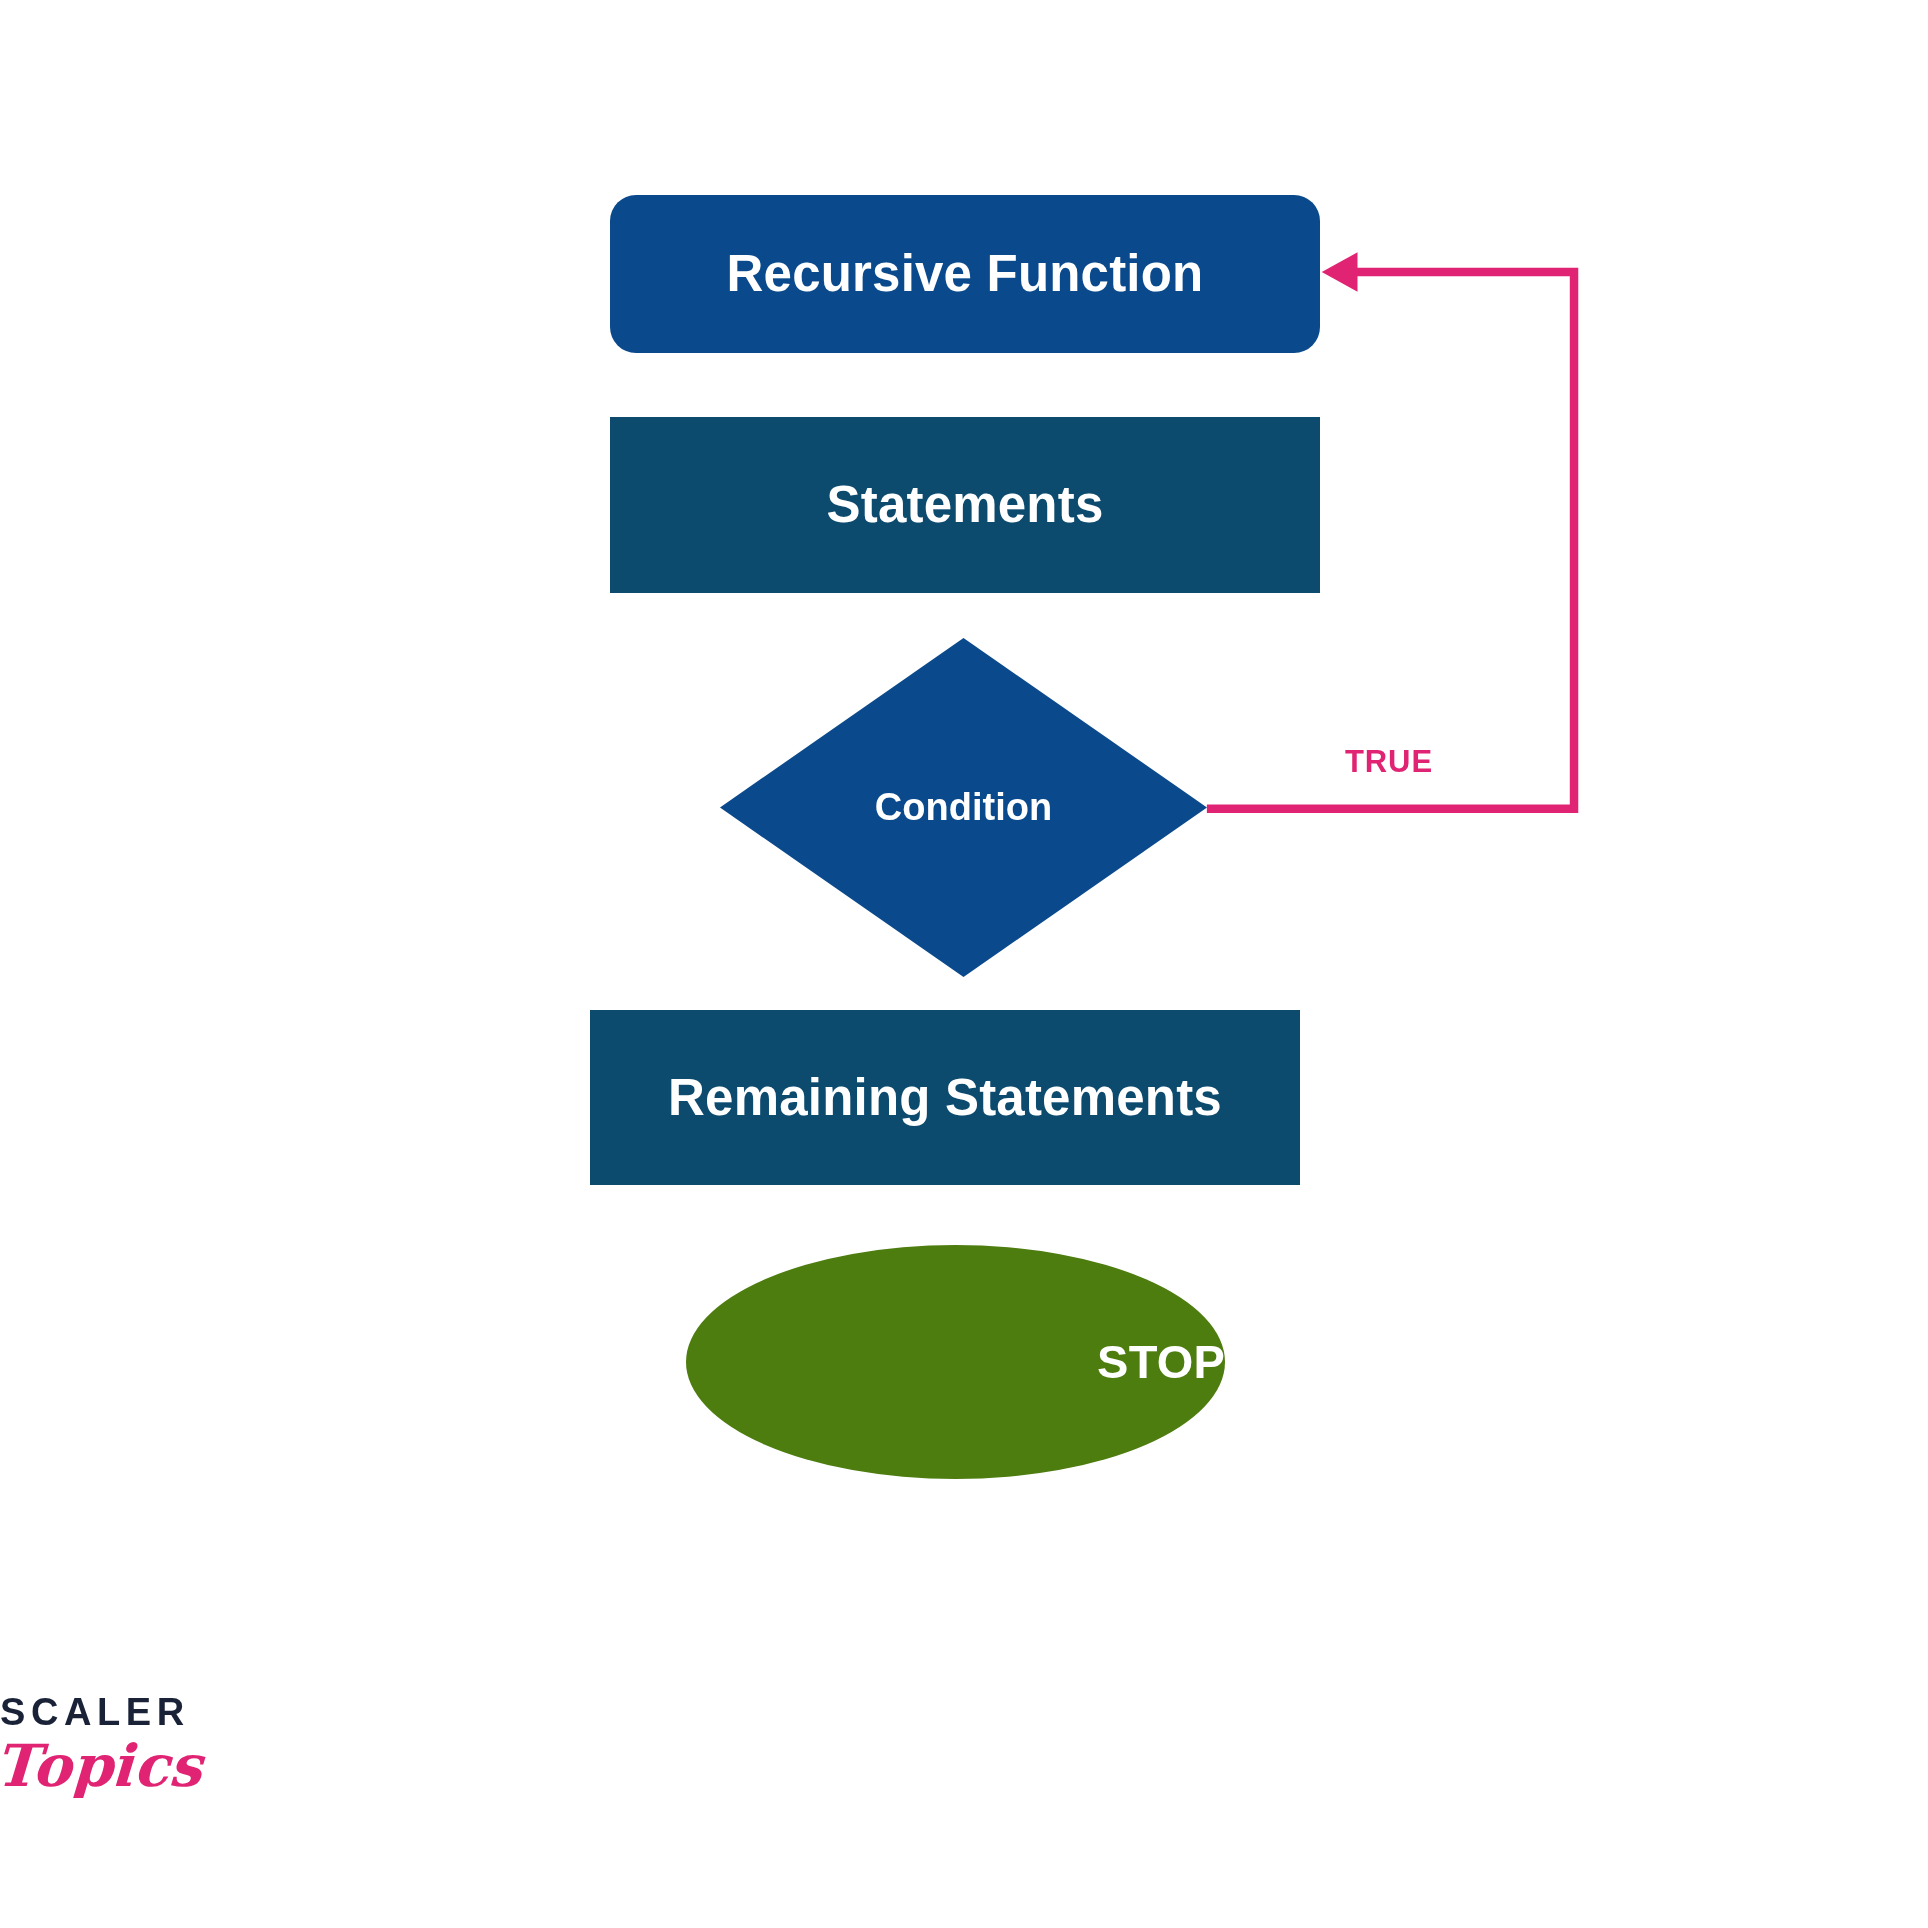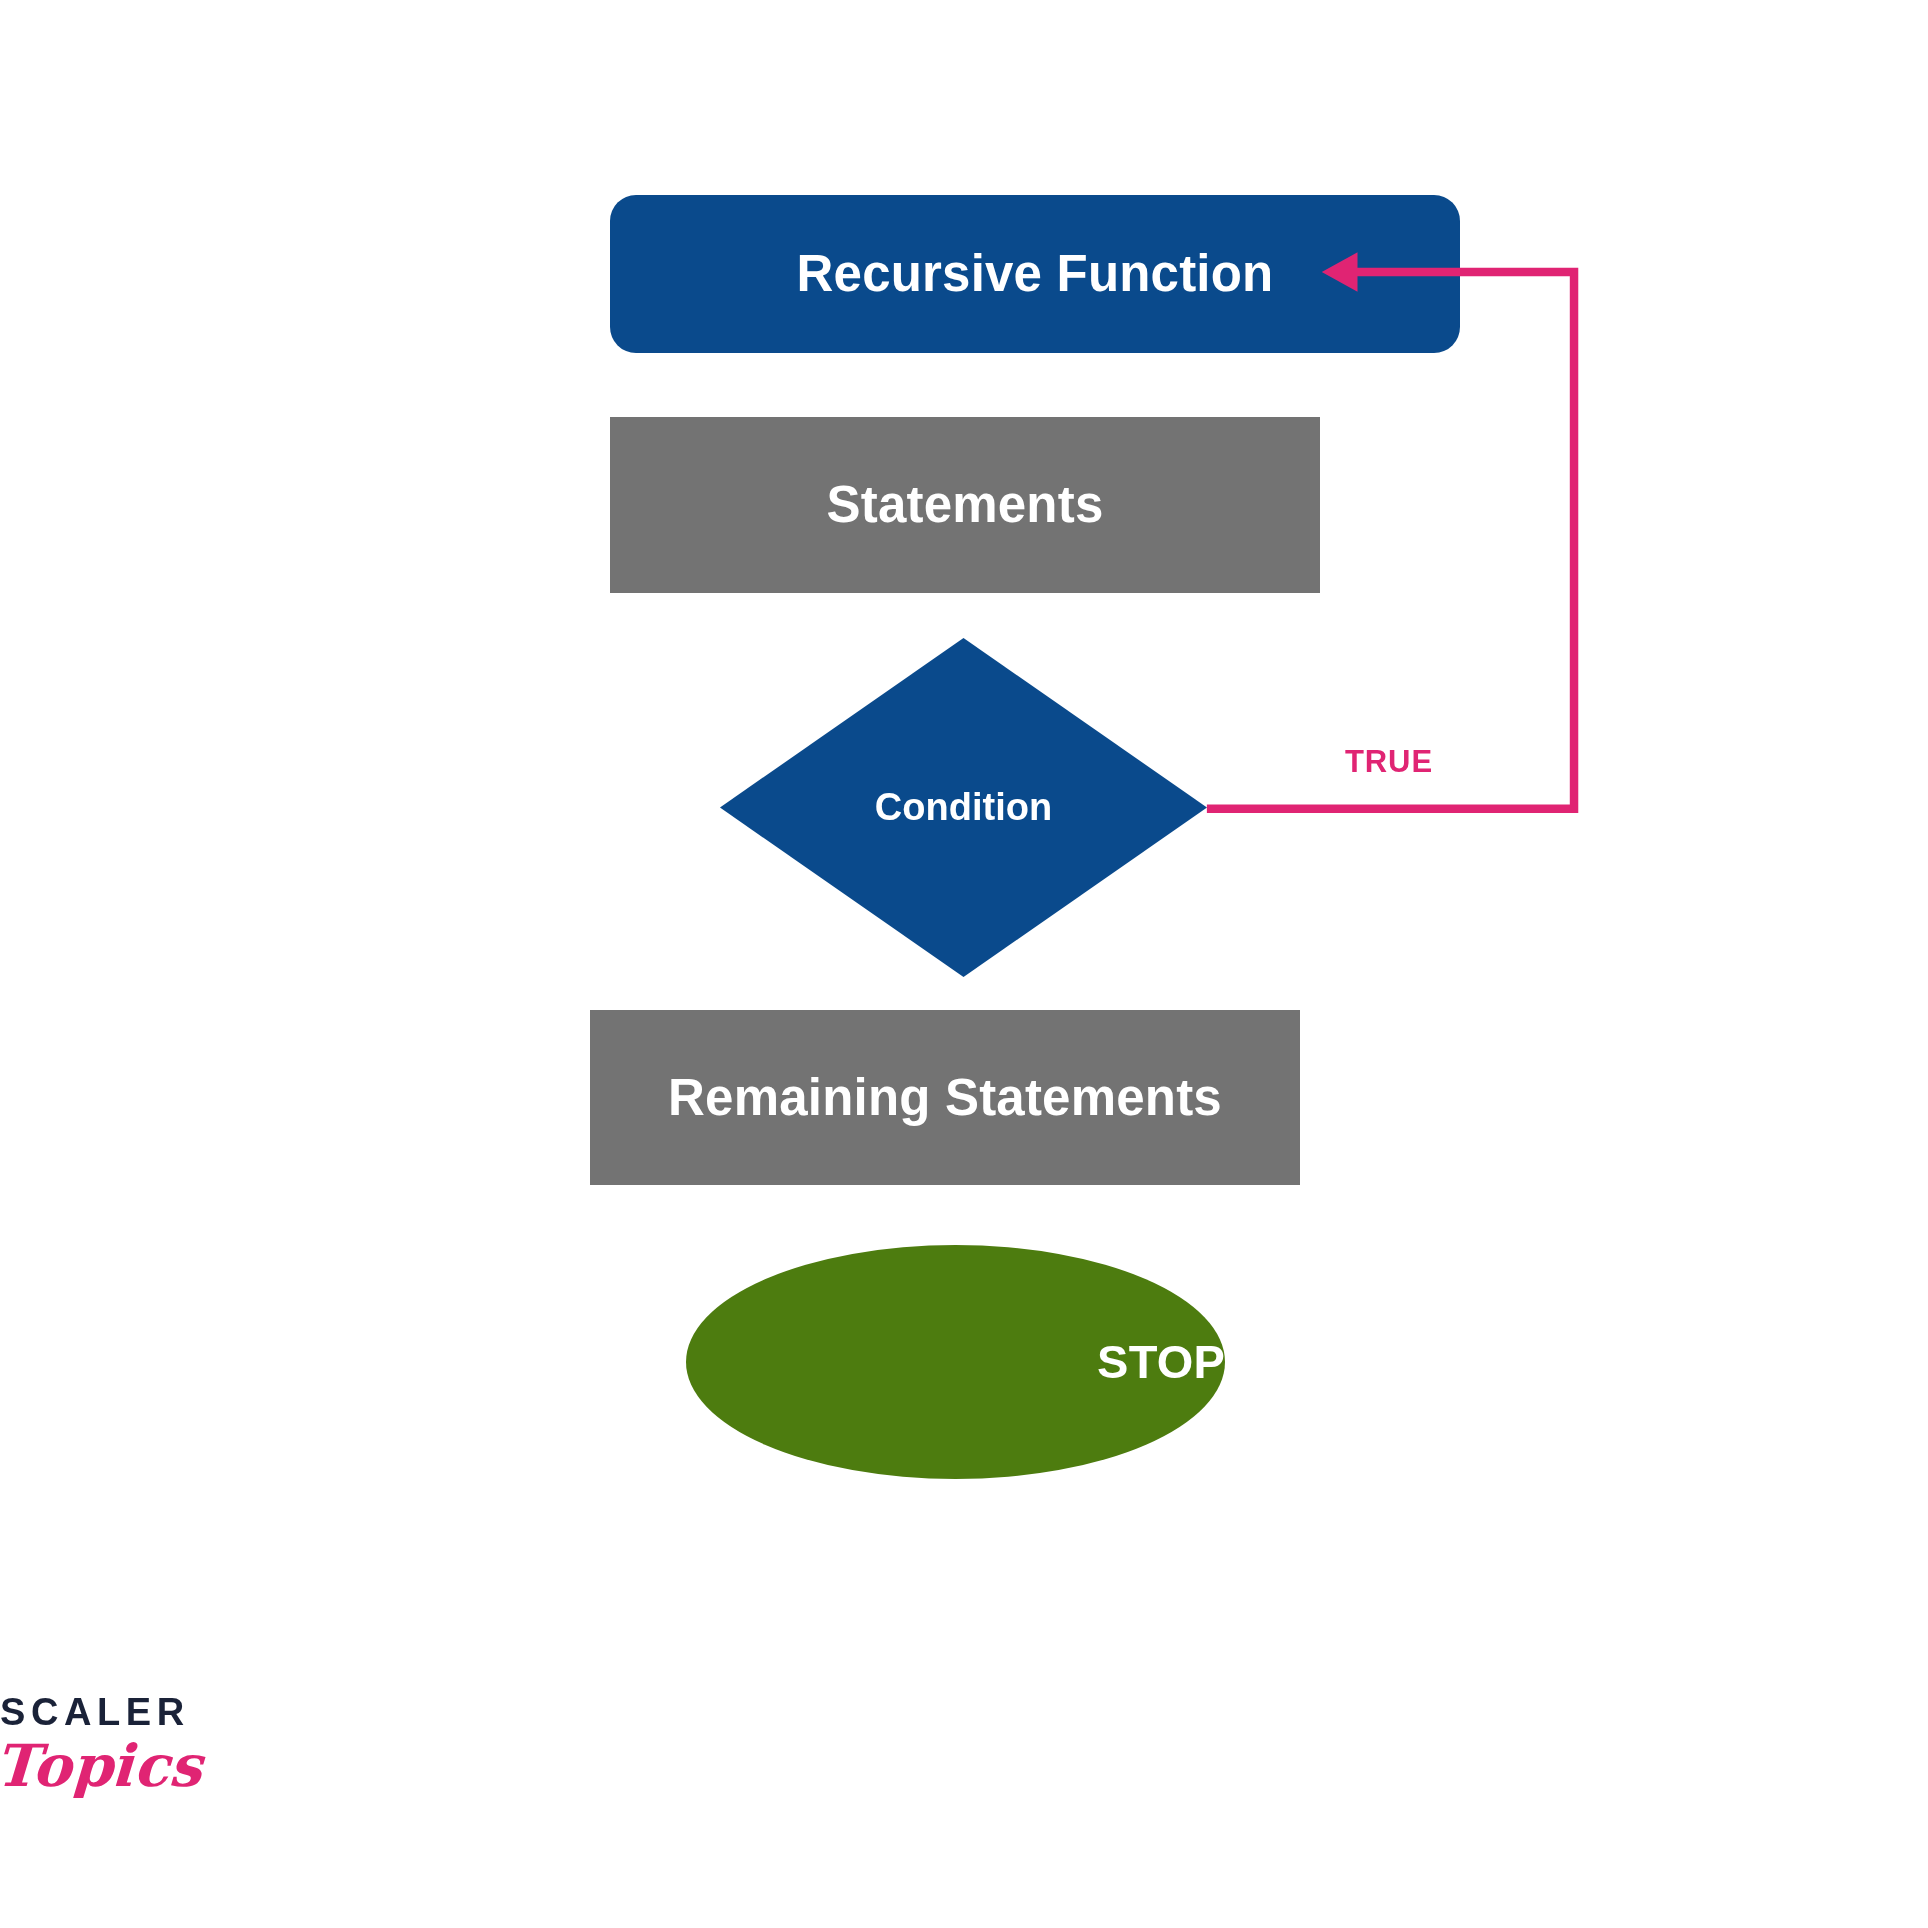--- a/index.html
+++ b/index.html
@@ -35,21 +35,21 @@
     user-select: none;
   }
 
   .node-label {
     display: block;
     white-space: nowrap;
   }
 
   
   .box {
-    background: #737373;
+    background: #0c4a6e;
   }
 
   
   .box-rounded {
     background: #0a4a8c;
     border-radius: 26px;
   }
 
   
   .diamond-wrap {
@@ -125,21 +125,21 @@
     line-height: 1;
     margin-top: 5.6px;
     transform: skewX(-6deg);
   }
 </style>
 </head>
 <body>
 
 <div id="canvas">
 
-  <div class="node box-rounded" style="left:610px; top:195px; width:850px; height:158px; font-size:51px;">
+  <div class="node box-rounded" style="left:610px; top:195px; width:710px; height:158px; font-size:51px;">
     <span class="node-label">Recursive Function</span>
   </div>
 
   <div class="node box" style="left:610px; top:417px; width:710px; height:176px; font-size:51px;">
     <span class="node-label">Statements</span>
   </div>
 
   <div class="diamond-wrap" style="left:720px; top:638px; width:487px; height:339px;">
     <div class="diamond-shape"></div>
     <div class="diamond-label" style="font-size:38px;">

